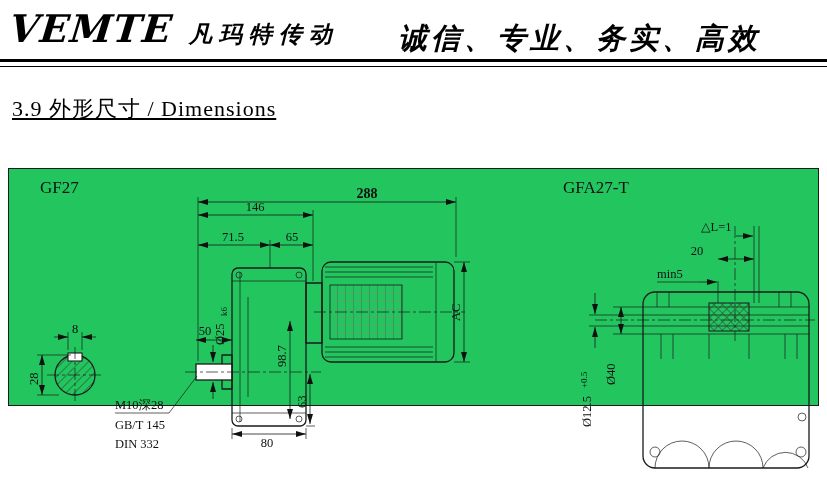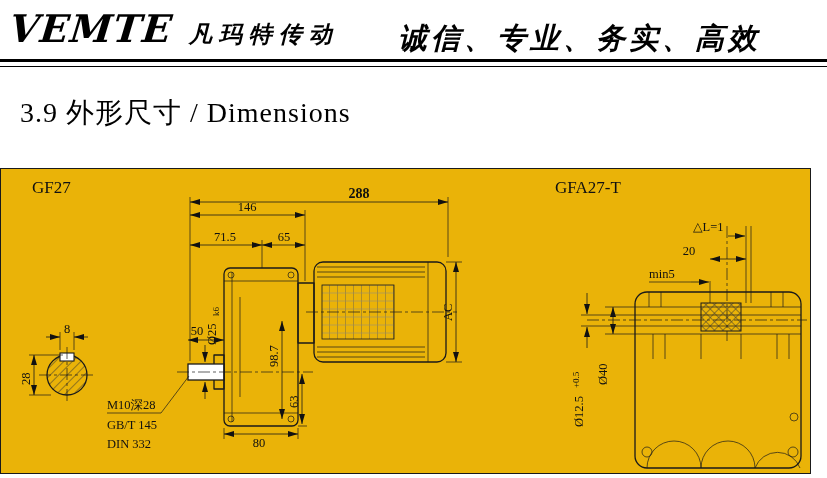--- a/index.html
+++ b/index.html
@@ -9,24 +9,24 @@
 
   .brand { position:absolute; left:10px; top:6px; display:flex; align-items:baseline; gap:16px; }
   .brand-latin { font-family:"DejaVu Serif", serif; font-style:italic; font-weight:bold;
                  font-size:38px; letter-spacing:1px; transform:skewX(-6deg); color:#000; }
   .brand-cn { font-size:23px; font-weight:bold; font-style:italic; letter-spacing:7px; color:#000; }
   .slogan { position:absolute; left:398px; top:19px; font-size:29px; font-weight:bold;
             font-style:italic; letter-spacing:4px; color:#000; white-space:nowrap; }
   .rule-thick { position:absolute; left:0; right:0; top:59px; border-top:3px solid #000; }
   .rule-thin  { position:absolute; left:0; right:0; top:66px; border-top:1px solid #000; }
 
-  .section-title { position:absolute; left:20px; top:94px; font-size:28px; color:#000; letter-spacing:1px; }
-
-  .drawing-box { position:absolute; left:0; top:168px; width:811px; height:306px;
-                 border:1px solid #1a1a1a; background:#eab308; }
+  .section-title { position:absolute; left:12px; top:94px; font-size:22px; color:#000; letter-spacing:1px;text-decoration:underline; }
+
+  .drawing-box { position:absolute; left:8px; top:168px; width:811px; height:238px;
+                 border:1px solid #1a1a1a; background:#22c55e; }
 
   svg text { font-family:"Liberation Serif", serif; fill:#111; }
   .t17 { font-size:17px; }
   .t14 { font-size:14px; font-weight:bold; }
   .t13 { font-size:12.5px; }
   .t9  { font-size:9px; }
   .ol { fill:none; stroke:#1a1a1a; stroke-width:1.3; stroke-linejoin:round; }
   .tn { fill:none; stroke:#1a1a1a; stroke-width:0.7; }
   .dm { fill:none; stroke:#1a1a1a; stroke-width:0.8; }
   .cl { fill:none; stroke:#1a1a1a; stroke-width:0.7; stroke-dasharray:12 3 3 3; }

